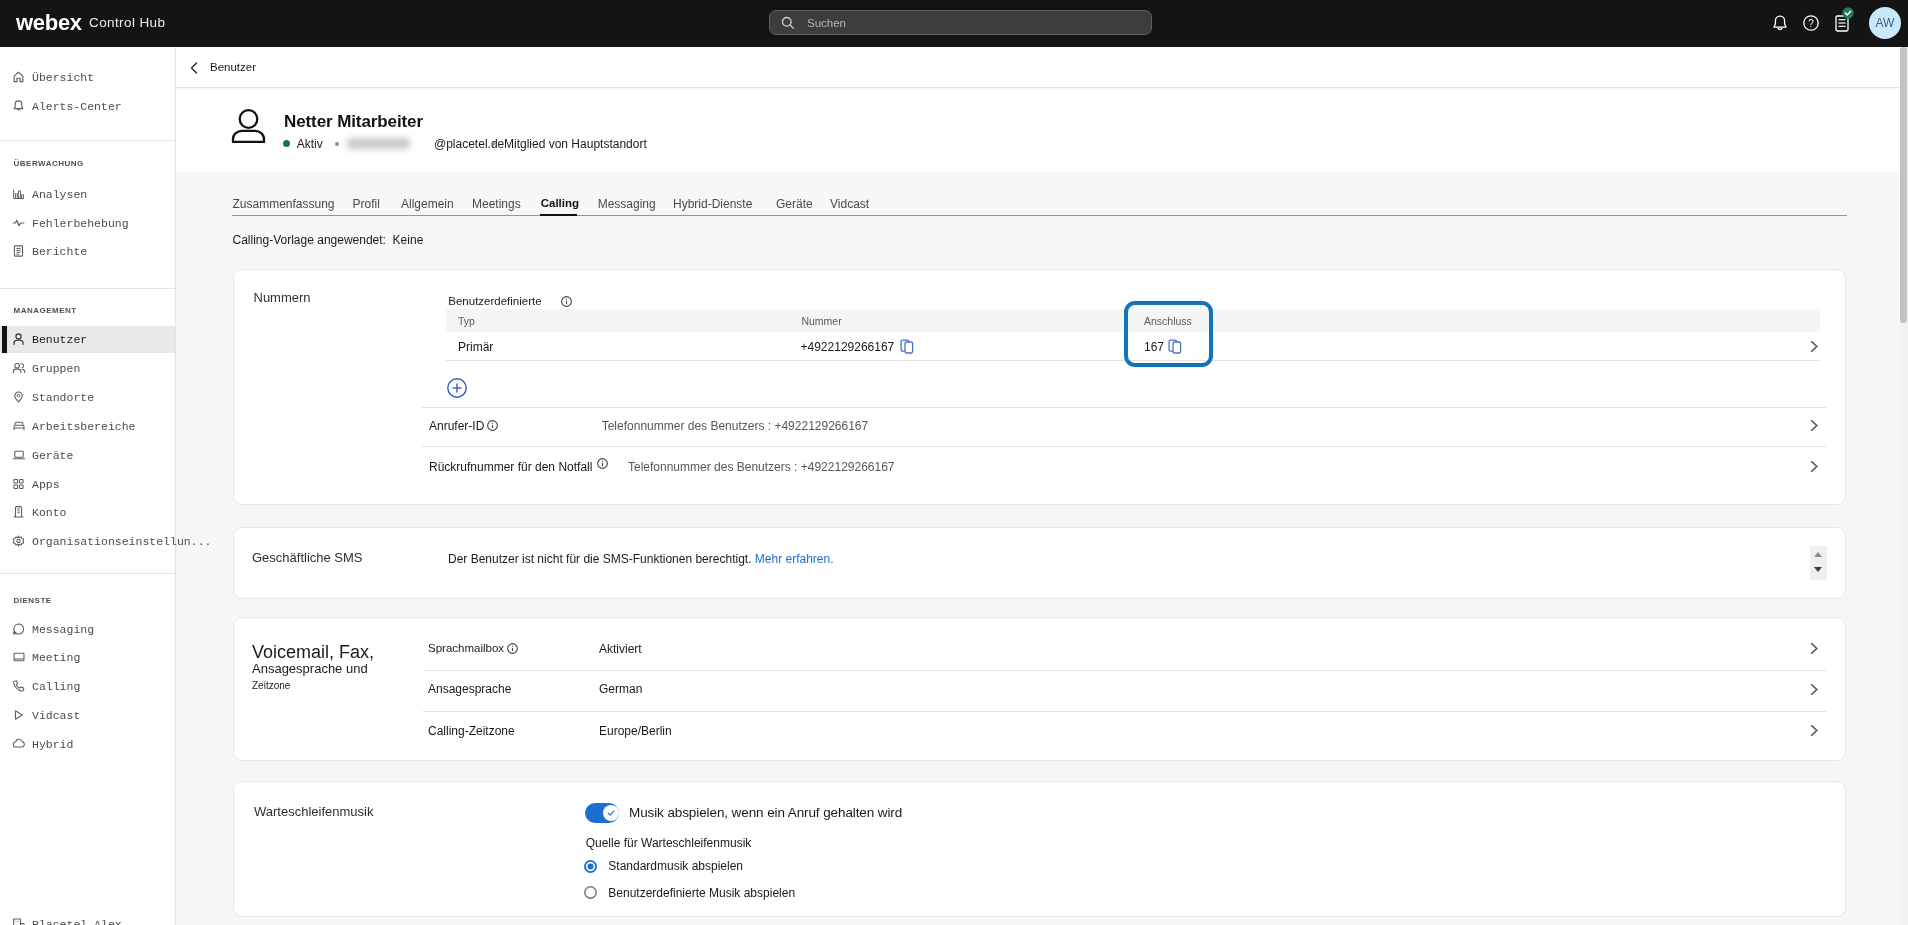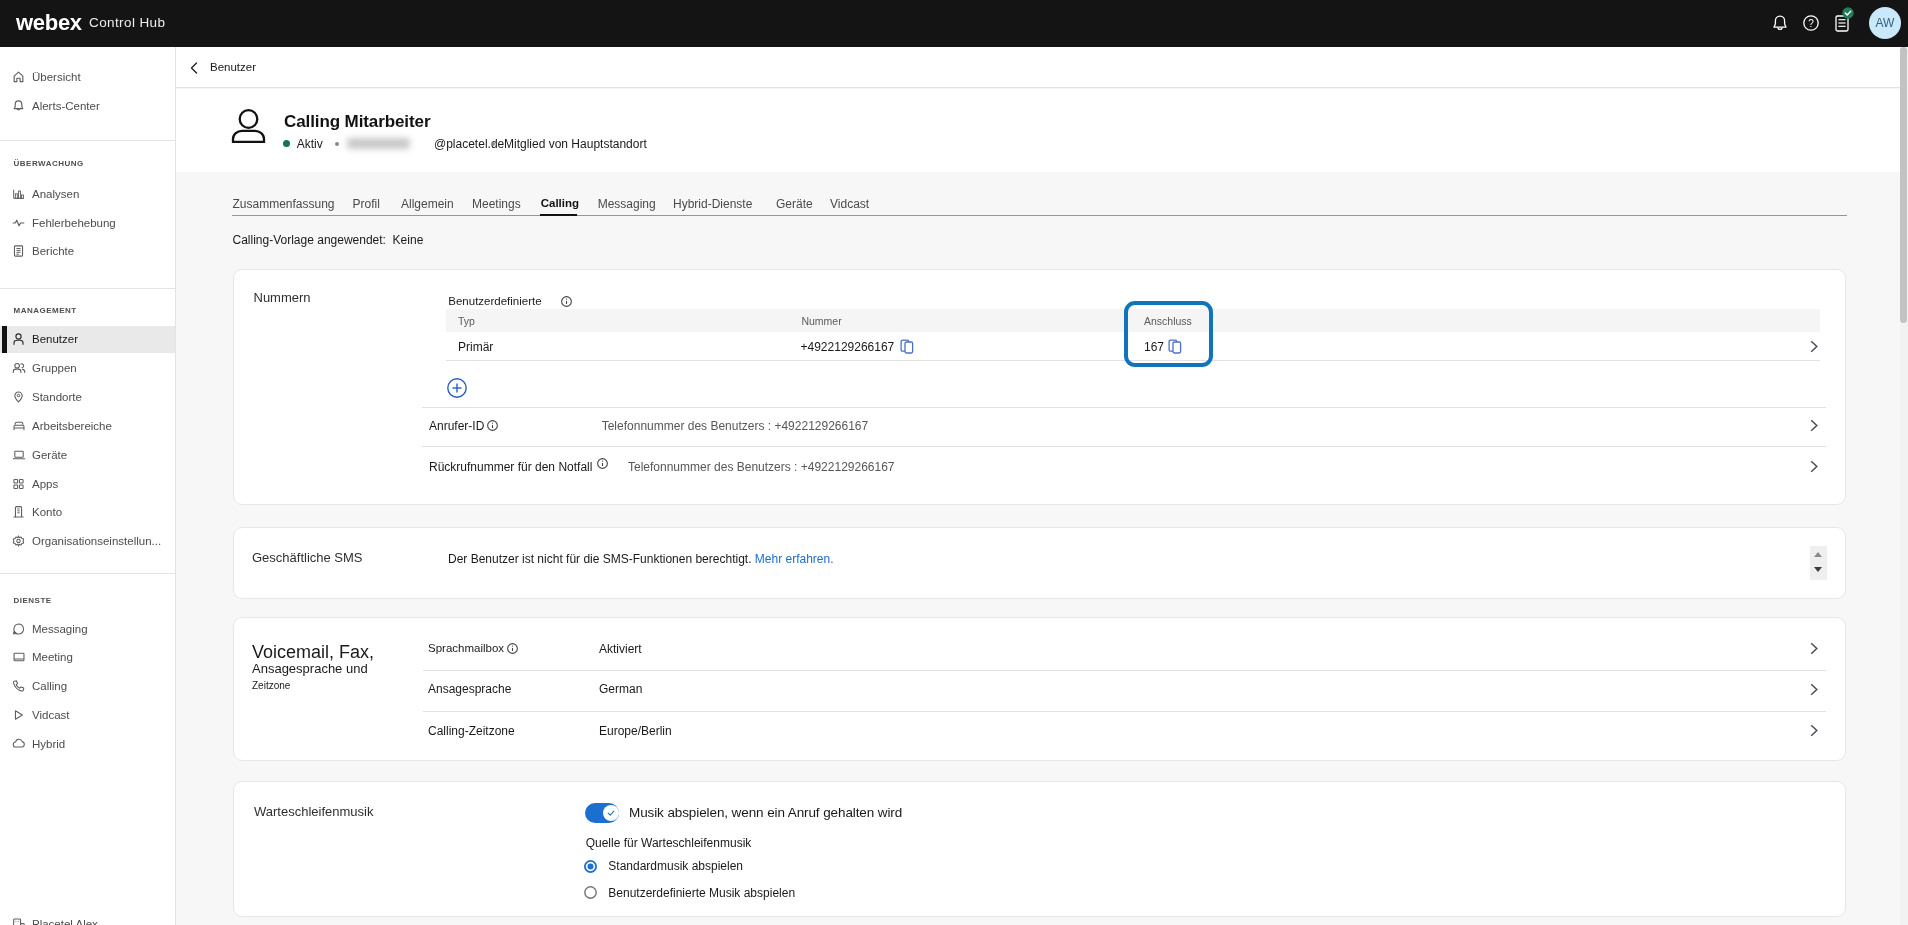--- a/index.html
+++ b/index.html
@@ -7,21 +7,21 @@
 body { font-family:"Liberation Sans", sans-serif; background:#f7f7f7; position:relative; }
 .abs { position:absolute; }
 
 #topbar { position:absolute; left:0; top:0; width:1908px; height:47px; background:#141414; }
 #logo { position:absolute; left:16px; top:10px; color:#fff; font-size:22px; font-weight:bold; letter-spacing:-0.3px; }
 #logo2 { position:absolute; left:89px; top:15px; color:#ededed; font-size:13.5px; font-weight:400; letter-spacing:0.4px; }
 #search { position:absolute; left:769px; top:10px; width:383px; height:25px; background:#3d3d3d; border:1px solid #5e5e5e; border-radius:7px; }
 #search .stext { position:absolute; left:37px; top:6px; font-size:11.5px; color:#b5b5b5; }
 
 #sidebar { position:absolute; left:0; top:47px; width:176px; height:878px; background:#fff; border-right:1px solid #e3e3e3; }
-.navitem { position:absolute; left:0; width:175px; height:28px; }
+.navitem { position:absolute; left:0; width:175px; height:28px;font-family:Liberation Mono, monospace; }
 .navitem .lbl { position:absolute; left:32px; top:50%; transform:translateY(-50%); font-size:11.5px; color:#4d4d4d; white-space:nowrap; }
 .navitem svg { position:absolute; left:12px; top:50%; transform:translateY(-50%); }
 .navsec { position:absolute; left:13.5px; font-size:8px; font-weight:bold; letter-spacing:0.5px; color:#4f4f4f; }
 .navdiv { position:absolute; left:0; width:175px; height:1px; background:#e4e4e4; }
 #selitem { position:absolute; left:0; top:326px; width:175px; height:27px; background:#e9e9e9; }
 #selitem .bar { position:absolute; left:2px; top:0; width:5px; height:27px; background:#121212; }
 
 #crumbbar { position:absolute; left:176px; top:47px; width:1732px; height:41px; background:#fff; border-bottom:1px solid #e2e2e2; }
 #profile { position:absolute; left:176px; top:89px; width:1732px; height:83px; background:#fff; }
 .card { position:absolute; left:233px; width:1613px; background:#fff; border:1px solid #e7e7e7; border-radius:9px; }
@@ -34,20 +34,27 @@
 .tab { position:absolute; font-size:12px; color:#4a4a4a; white-space:nowrap; }
 #sbtrack { position:absolute; left:1900px; top:47px; width:8px; height:878px; background:#f2f2f2; z-index:9; }
 #sbthumb { position:absolute; left:1900px; top:47px; width:7px; height:276px; background:#c2c2c2; border-radius:4px; z-index:10; }
 </style>
 </head>
 <body>
 
 <div id="topbar">
   <div id="logo">webex</div>
   <div id="logo2">Control Hub</div>
+  <div id="search">
+    <svg style="position:absolute;left:11px;top:5px" width="14" height="14" viewBox="0 0 14 14">
+        <circle cx="5.8" cy="5.8" r="4.3" fill="none" stroke="#cfcfcf" stroke-width="1.3"></circle>
+        <line x1="9" y1="9" x2="12.4" y2="12.4" stroke="#cfcfcf" stroke-width="1.3" stroke-linecap="round"></line>
+      </svg>
+    <div class="stext">Suchen</div>
+  </div>
 
   <svg class="abs" style="left:1772px;top:15px" width="16" height="17" viewBox="0 0 16 17">
       <path d="M8 1.1 C5.3 1.1 3.4 3.2 3.4 5.9 L3.4 9.1 L2 12.1 L14 12.1 L12.6 9.1 L12.6 5.9 C12.6 3.2 10.7 1.1 8 1.1 Z" fill="none" stroke="#fff" stroke-width="1.3" stroke-linejoin="round"></path>
       <path d="M6 12.4 a2 2 0 0 0 4 0" fill="none" stroke="#fff" stroke-width="1.3"></path>
     </svg>
 
   <svg class="abs" style="left:1803px;top:15px" width="16" height="16" viewBox="0 0 16 16">
       <circle cx="8" cy="8" r="7.2" fill="none" stroke="#fff" stroke-width="1.3"></circle>
       <text x="8" y="11.6" font-size="10" fill="#fff" text-anchor="middle" font-family="Liberation Sans">?</text>
     </svg>
@@ -227,21 +234,21 @@
 <svg class="abs" style="left:190px;top:62px" width="8" height="12" viewBox="0 0 8 12">
     <path d="M6.5 1 L1.5 6 L6.5 11" fill="none" stroke="#222" stroke-width="1.4" stroke-linecap="round" stroke-linejoin="round"></path>
   </svg>
 <div class="t12" style="left:210px;top:61px;font-size:11.5px">Benutzer</div>
 
 <div id="profile"></div>
 <svg class="abs" style="left:231px;top:108px" width="35" height="35" viewBox="0 0 35 35">
   <circle cx="17.5" cy="11" r="8.8" fill="none" stroke="#121212" stroke-width="2.3"></circle>
   <path d="M2 33.8 L2 31 C2 26.2 6.3 22.8 11 22.8 L24 22.8 C28.7 22.8 33 26.2 33 31 L33 33.8 Z" fill="none" stroke="#121212" stroke-width="2.3"></path>
 </svg>
-<div class="abs" style="left:284px;top:112px;font-size:17px;font-weight:bold;color:#121212;letter-spacing:-0.1px">Calling Mitarbeiter</div>
+<div class="abs" style="left:284px;top:112px;font-size:17px;font-weight:bold;color:#121212;letter-spacing:-0.1px">Netter Mitarbeiter</div>
 <div class="abs" style="left:283px;top:140px;width:7px;height:7px;border-radius:50%;background:#177257"></div>
 <div class="t12" style="left:296.7px;top:137px">Aktiv</div>
 <div class="abs" style="left:335px;top:142px;width:4px;height:4px;border-radius:50%;background:#8a8a8a"></div>
 <div class="abs" style="left:347px;top:138px;width:63px;height:11px;background:#c9c9c9;border-radius:3px;filter:blur(3px)"></div>
 <div class="t12" style="left:434px;top:137px">@placetel.de</div>
 <div class="abs" style="left:491px;top:142px;width:4px;height:4px;border-radius:50%;background:#8a8a8a"></div>
 <div class="t12" style="left:504px;top:137px">Mitglied von Hauptstandort</div>
 
 <div class="divline" style="left:232px;top:215px;width:1615px;background:#969696"></div>
 <div class="tab" style="left:232.5px;top:197px">Zusammenfassung</div>

